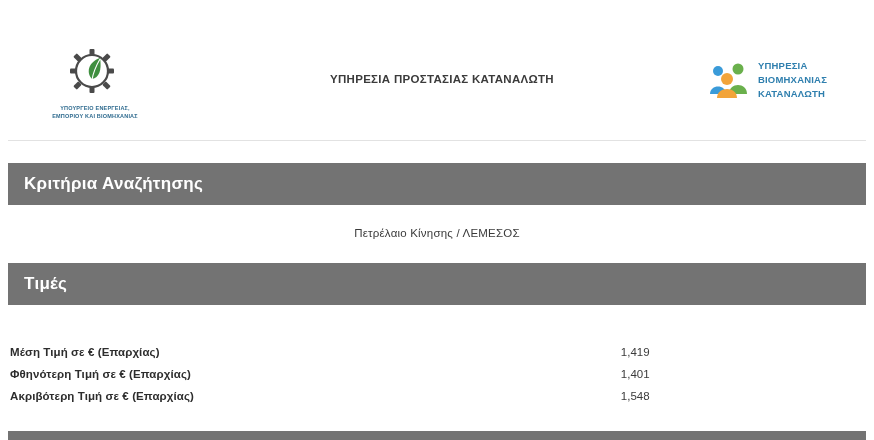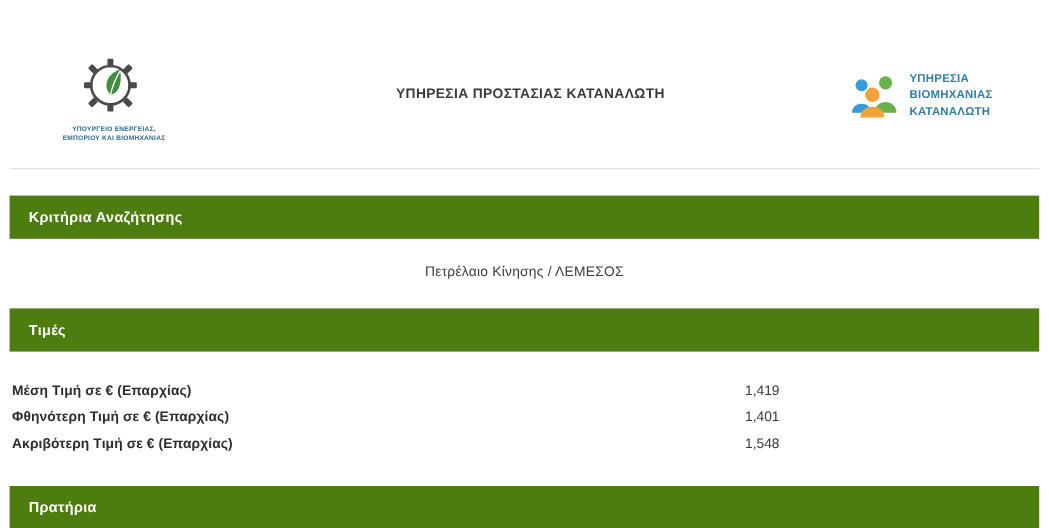--- a/index.html
+++ b/index.html
@@ -81,39 +81,39 @@
   .header-rule {
     margin: 0 8px;
     border-top: 1px solid #e2e2e2;
   }
 
   
   .content {
     padding: 0 8px;
   }
   .section-bar {
-    background: #4d7c0f;
+    background: #737373;
     color: #ffffff;
-    font-size: 12px;
+    font-size: 17px;
     font-weight: bold;
     padding: 11px 16px;
     letter-spacing: 0.3px;
   }
   .bar-spacer-1 { height: 22px; }
   .subtitle {
     text-align: center;
     font-size: 11.5px;
     color: #3b3b3b;
     padding: 22px 0 24px 0;
     letter-spacing: 0.2px;
   }
   .prices-table {
     width: 100%;
     border-collapse: collapse;
-    margin-top: 22px;
+    margin-top: 36px;
   }
   .prices-table td {
     font-size: 11.5px;
     padding: 5px 0;
     vertical-align: top;
   }
   .prices-table td.label {
     font-weight: bold;
     color: #2d2d2d;
     width: 300px;

